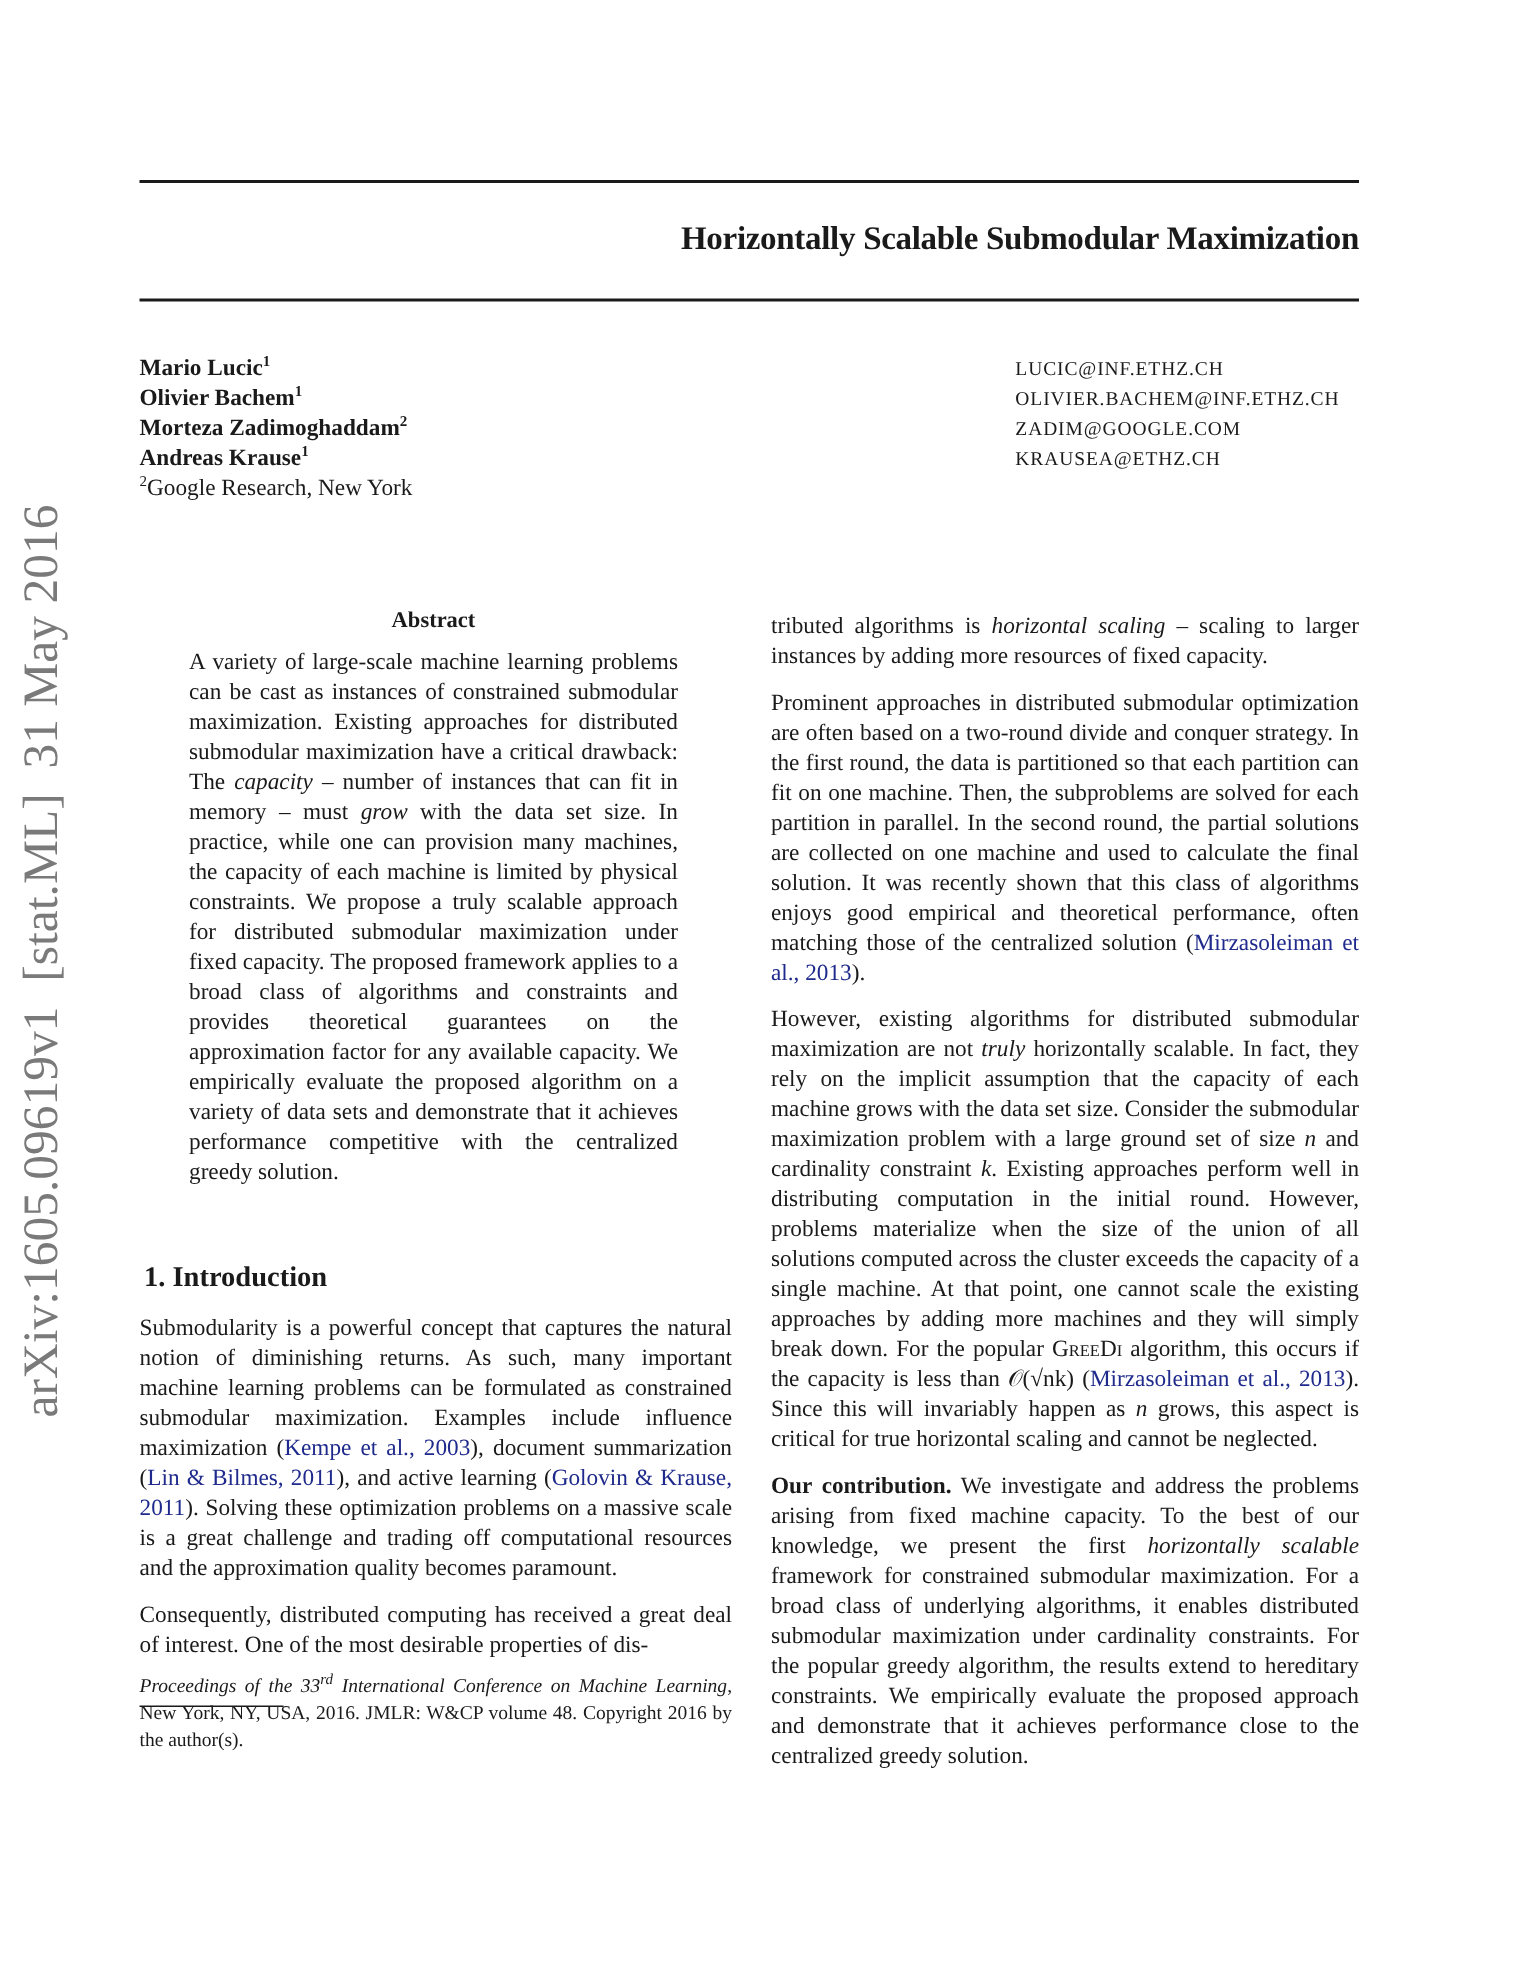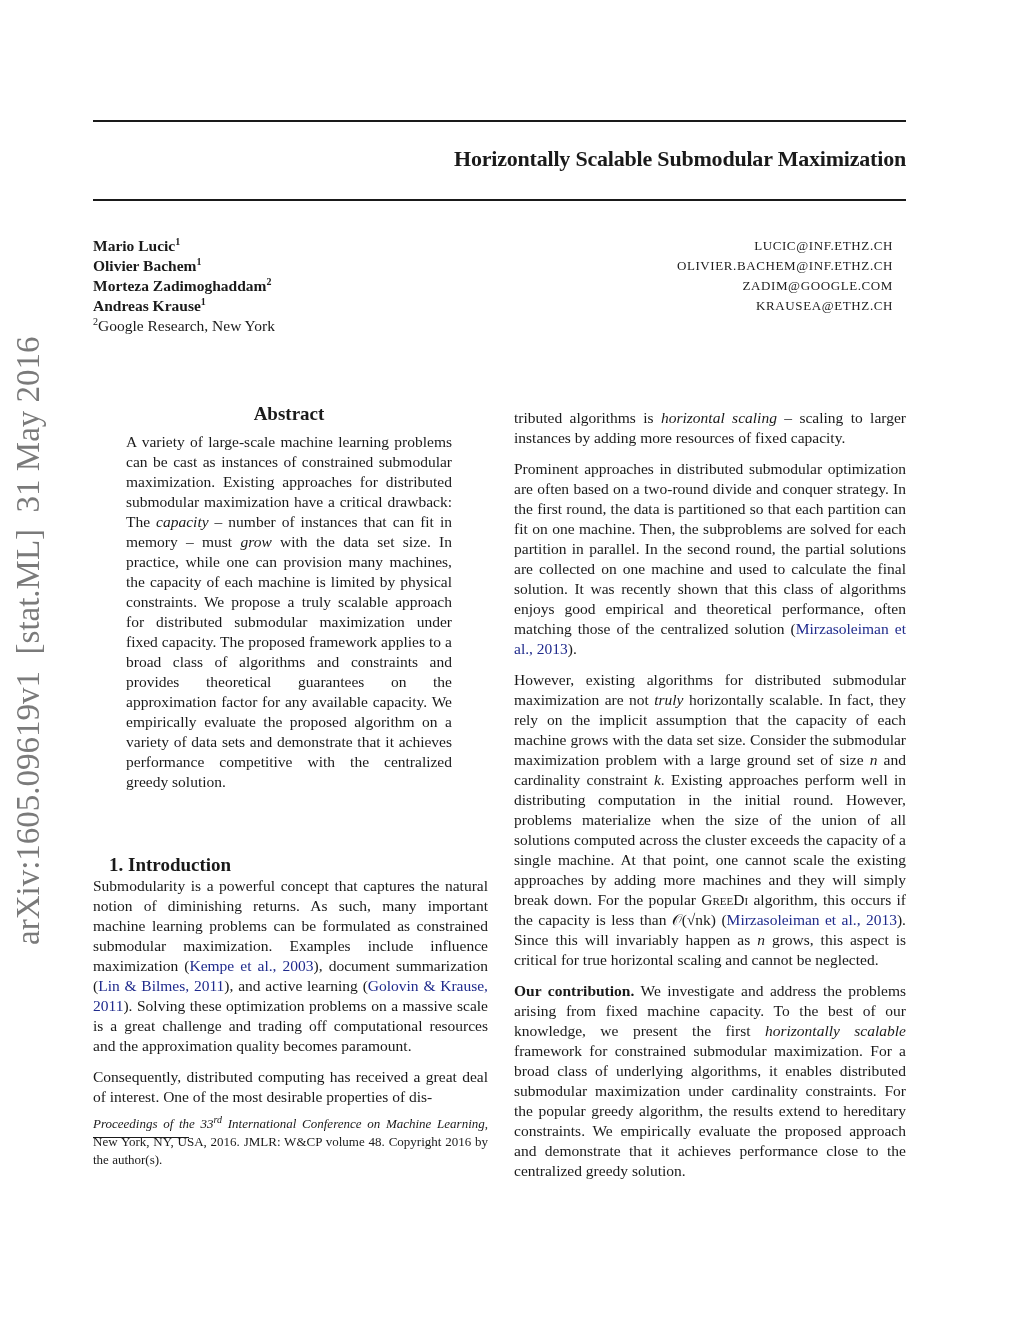--- a/index.html
+++ b/index.html
@@ -12,36 +12,36 @@
   .rule.bottom { top: 199px; }
   .title {
     position: absolute; top: 146px; left: 93px; width: 813px; text-align: right;
     font-size: 22px; font-weight: bold; letter-spacing: -0.2px;
   }
   .authors { position: absolute; top: 236px; left: 93px; width: 420px; font-size: 15.5px; line-height: 20px; }
   .author-name { font-weight: bold; display: block; }
   .affil { display: block; }
   sup { font-size: 10px; vertical-align: super; line-height: 0; }
   .emails {
-    position: absolute; top: 236px; right: 131px; text-align: right;
+    position: absolute; top: 236px; right: 131px; 
     font-size: 13px; line-height: 20px; letter-spacing: 0.6px;
   }
   .emails span { display: block; }
   .arxiv {
     position: absolute; left: 8px; top: 945px; width: 620px; height: 40px;
     transform-origin: 0 0; transform: rotate(-90deg);
     font-size: 33px; color: #7a7a7a; white-space: pre; line-height: 40px;
   }
   .col { position: absolute; font-size: 15.5px; line-height: 20px; text-align: justify; }
   .col.left { left: 93px; width: 395px; }
   .col.right { left: 514px; width: 392px; top: 408px; }
   .abstract { position: absolute; left: 126px; width: 326px; top: 404px; font-size: 15.5px; line-height: 20px; text-align: justify; }
-  .abstract h2 { font-size: 19px; text-align: center; margin: 0 0 8px 0; font-weight: bold; }
+  .abstract h2 { font-size: 15px; text-align: center; margin: 0 0 8px 0; font-weight: bold; }
   .abstract p { margin: 0; }
-  .intro-head { position: absolute; left: 93px; top: 838px; font-size: 19px; font-weight: bold; margin: 16px; }
+  .intro-head { position: absolute; left: 93px; top: 838px; font-size: 19px; font-weight: bold; margin: 3px; }
   .intro { top: 876px; }
   p { margin: 0 0 11px 0; }
   .cite { color: #1f2a8c; }
   .footnote-rule { position: absolute; left: 93px; top: 1137px; width: 96px; height: 1px; background: #1a1a1a; }
   .footnote { position: absolute; left: 93px; top: 1115px; width: 395px; font-size: 13px; line-height: 18px; text-align: justify; }
   .sc { font-variant: small-caps; }
   i { }
 </style>
 </head>
 <body>

